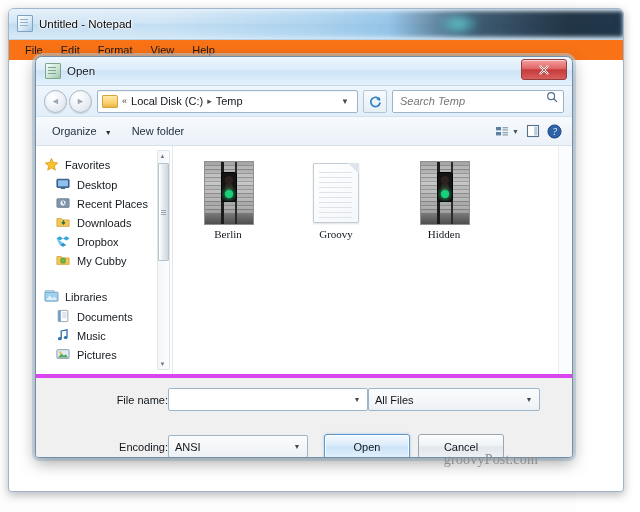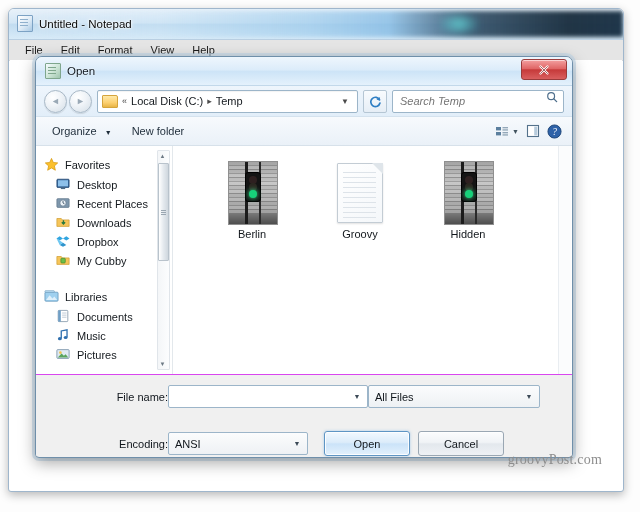--- a/index.html
+++ b/index.html
@@ -2,21 +2,21 @@
 <html><head>
 <meta charset="utf-8">
 <style>
   html,body{margin:0;padding:0;}
   body{
     width:640px;height:512px;overflow:hidden;
     background:#ffffff;
     font-family:"Liberation Sans", sans-serif;
     -webkit-font-smoothing:antialiased;
   }
-  .screen{position:relative;width:640px;height:512px;background:#fdfdfd;}
+  .screen{position:relative;width:576px;height:512px;background:#fdfdfd;}
 
   
   .notepad{
     position:absolute;left:8px;top:8px;width:614px;height:482px;
     border:1px solid #9fb6cc;
     border-radius:6px 6px 3px 3px;
     background:#ffffff;
     box-shadow:0 3px 10px rgba(0,0,0,.28), 0 0 0 1px rgba(255,255,255,.6) inset;
     overflow:hidden;
   }
@@ -54,21 +54,21 @@
   }
   .np-icon:after{
     content:"";position:absolute;left:2px;top:3px;width:8px;height:1px;
     background:#8fb0cd;box-shadow:0 3px 0 #8fb0cd,0 6px 0 #8fb0cd;
   }
   .np-title-text{
     font-size:11.5px;color:#0a0a0a;white-space:nowrap;
     text-shadow:0 0 3px #ffffff,0 0 6px #ffffff,0 0 2px #ffffff;
   }
   .np-menubar{
-    height:20px;background:#e5e5e5;
+    height:20px;background:#f97316;
     border-bottom:1px solid #dadada;
     display:flex;align-items:center;padding-left:8px;gap:2px;
   }
   .np-menu{font-size:11px;color:#1a1a1a;padding:2px 8px;cursor:default;}
   .np-client{
     position:absolute;left:1px;top:51px;right:1px;bottom:1px;
     background:#ffffff;
   }
 
   
@@ -161,22 +161,21 @@
     border-bottom:1px solid #d7e1ea;gap:4px;
   }
   .cmd-item{font-size:11px;color:#1f2d3a;padding:4px 8px;border-radius:2px;cursor:pointer;}
   .cmd-spacer{flex:1;}
   .cmd-icons{display:flex;align-items:center;gap:7px;padding-right:2px;}
   .ico-btn{cursor:pointer;display:flex;align-items:center;gap:3px;}
 
   
   .dlg-body{
     display:flex;height:228px;background:#ffffff;
-    border-bottom:1px solid #d946ef;
-    gap:24px;
+    border-bottom:4px solid #d946ef;
   }
   .sidebar{
     width:130px;background:#ffffff;position:relative;
     padding:8px 0 0 6px;overflow:hidden;
     border-right:1px solid #e3e8ec;
   }
   .nav-group{margin-bottom:2px;}
   .nav-head{display:flex;align-items:center;gap:6px;padding:3px 2px;cursor:pointer;}
   .nav-item{display:flex;align-items:center;gap:6px;padding:2px 2px 2px 14px;cursor:pointer;}
   .nav-label{font-size:11px;color:#14191e;white-space:nowrap;}
@@ -200,21 +199,21 @@
   }
   .sb-thumb:after{
     content:"";position:absolute;left:2px;top:46px;width:5px;height:1px;
     background:#9aa6b1;box-shadow:0 2px 0 #9aa6b1,0 4px 0 #9aa6b1;
   }
 
   .filelist{flex:1;background:#ffffff;position:relative;padding:12px 0 0 14px;}
   .file-grid{display:flex;gap:26px;}
   .file-item{
     width:76px;display:flex;flex-direction:column;align-items:center;gap:5px;
-    padding:3px;border-radius:2px;cursor:pointer;
+    padding:3px;border-radius:2px;cursor:pointer;font-family:Liberation Serif, serif;
   }
   .thumb{width:48px;height:62px;position:relative;}
   .file-name{font-size:11px;color:#12171c;text-align:center;}
   .fl-scroll{
     position:absolute;right:1px;top:0;bottom:0;width:12px;
     background:#fbfcfd;border-left:1px solid #e9edf1;
   }
 
   
   .photo{

